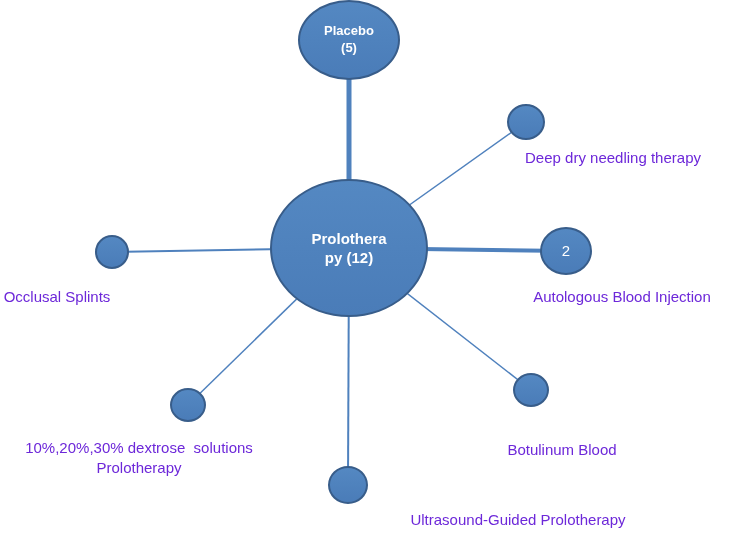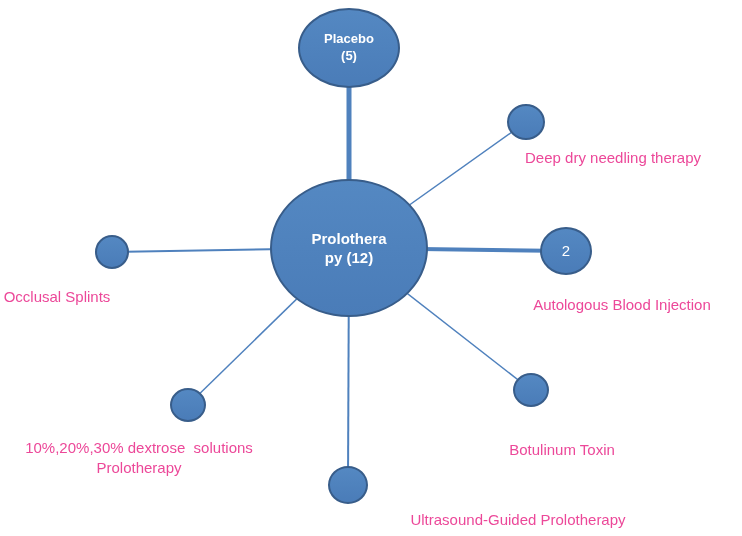--- a/index.html
+++ b/index.html
@@ -34,53 +34,53 @@
   }
   .node-text {
     color: #ffffff;
     text-align: center;
     white-space: pre;
     line-height: 1.3;
   }
   .label {
     position: absolute;
     transform: translate(-50%, -50%);
-    color: #ec4899;
+    color: #6d28d9;
     font-size: 15px;
     line-height: 1.33;
     text-align: center;
     white-space: pre;
   }
 </style>
 </head>
 <body>
 
 <div id="canvas">
   <svg id="edges" xmlns="http://www.w3.org/2000/svg">
       <line x1="349" y1="248" x2="349" y2="48" stroke="#4f81bd" stroke-width="5"></line>
       <line x1="349" y1="248" x2="526" y2="122" stroke="#4f81bd" stroke-width="1.5"></line>
       <line x1="349" y1="248" x2="566" y2="251" stroke="#4f81bd" stroke-width="4"></line>
       <line x1="349" y1="248" x2="531" y2="390" stroke="#4f81bd" stroke-width="1.5"></line>
       <line x1="349" y1="248" x2="348" y2="485" stroke="#4f81bd" stroke-width="2"></line>
       <line x1="349" y1="248" x2="188" y2="405" stroke="#4f81bd" stroke-width="1.5"></line>
       <line x1="349" y1="248" x2="112" y2="252" stroke="#4f81bd" stroke-width="2"></line>
     </svg>
   <div id="nodes">
-      <div class="node" style="left: 298px; top: 8px; width: 102px; height: 80px;">
+      <div class="node" style="left: 298px; top: 0; width: 102px; height: 80px;">
         <div class="node-text" style="font-size: 13px; font-weight: bold;">Placebo
 (5)</div>
       </div>
       <div class="node" style="left: 507px; top: 104px; width: 38px; height: 36px;"></div>
       <div class="label" style="left: 613px; top: 158px;">Deep dry needling therapy</div>
       <div class="node" style="left: 540px; top: 227px; width: 52px; height: 48px;">
         <div class="node-text" style="font-size: 15px; font-weight: normal;">2</div>
       </div>
-      <div class="label" style="left: 622px; top: 297px; margin-top: 8px;">Autologous Blood Injection</div>
+      <div class="label" style="left: 622px; top: 297px;">Autologous Blood Injection</div>
       <div class="node" style="left: 513px; top: 373px; width: 36px; height: 34px;"></div>
-      <div class="label" style="left: 562px; top: 450px;">Botulinum Toxin</div>
+      <div class="label" style="left: 562px; top: 450px;">Botulinum Blood</div>
       <div class="node" style="left: 328px; top: 466px; width: 40px; height: 38px;"></div>
       <div class="label" style="left: 498px; top: 520px; margin-left: 20px;">Ultrasound-Guided Prolotherapy</div>
       <div class="node" style="left: 170px; top: 388px; width: 36px; height: 34px;"></div>
       <div class="label" style="left: 139px; top: 450px; margin-top: 8px;">10%,20%,30% dextrose  solutions
 Prolotherapy</div>
       <div class="node" style="left: 95px; top: 235px; width: 34px; height: 34px;"></div>
       <div class="label" style="left: 57px; top: 297px;">Occlusal Splints</div>
       <div class="node" style="left: 270px; top: 179px; width: 158px; height: 138px;">
         <div class="node-text" style="font-size: 15px; font-weight: bold;">Prolothera
 py (12)</div>

